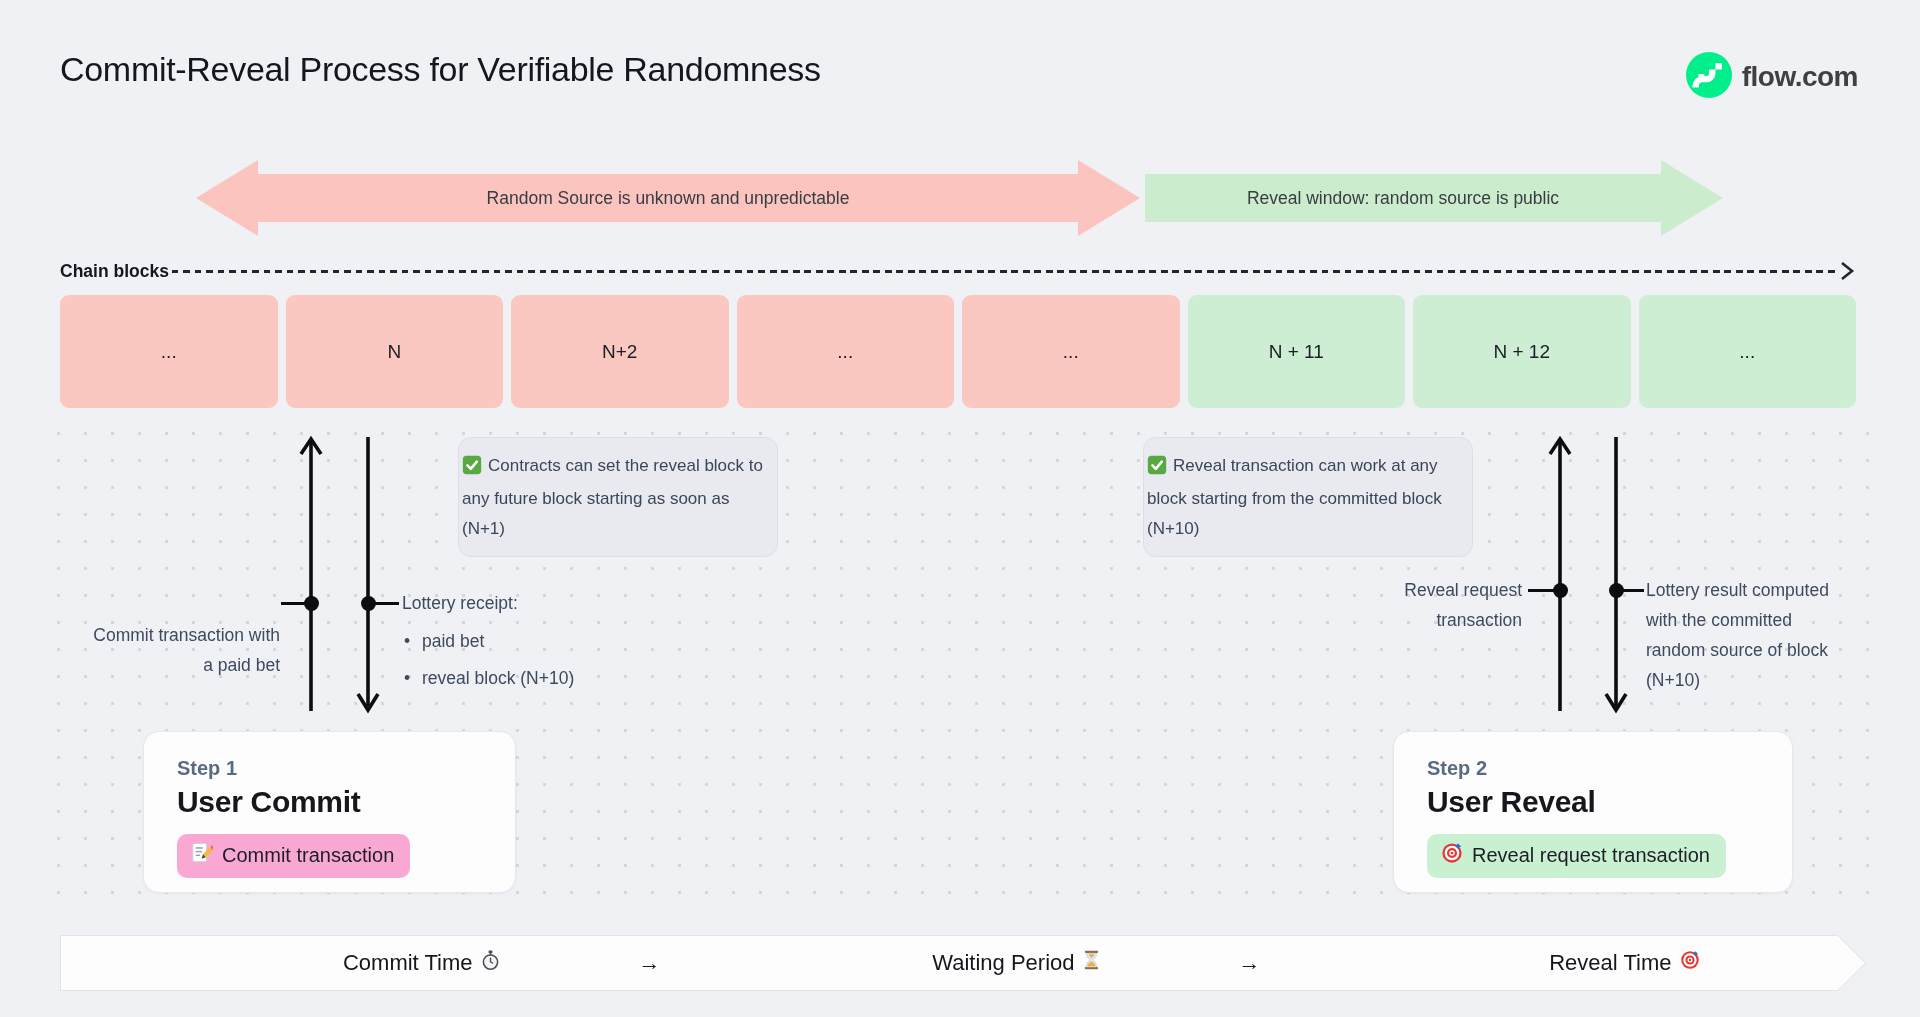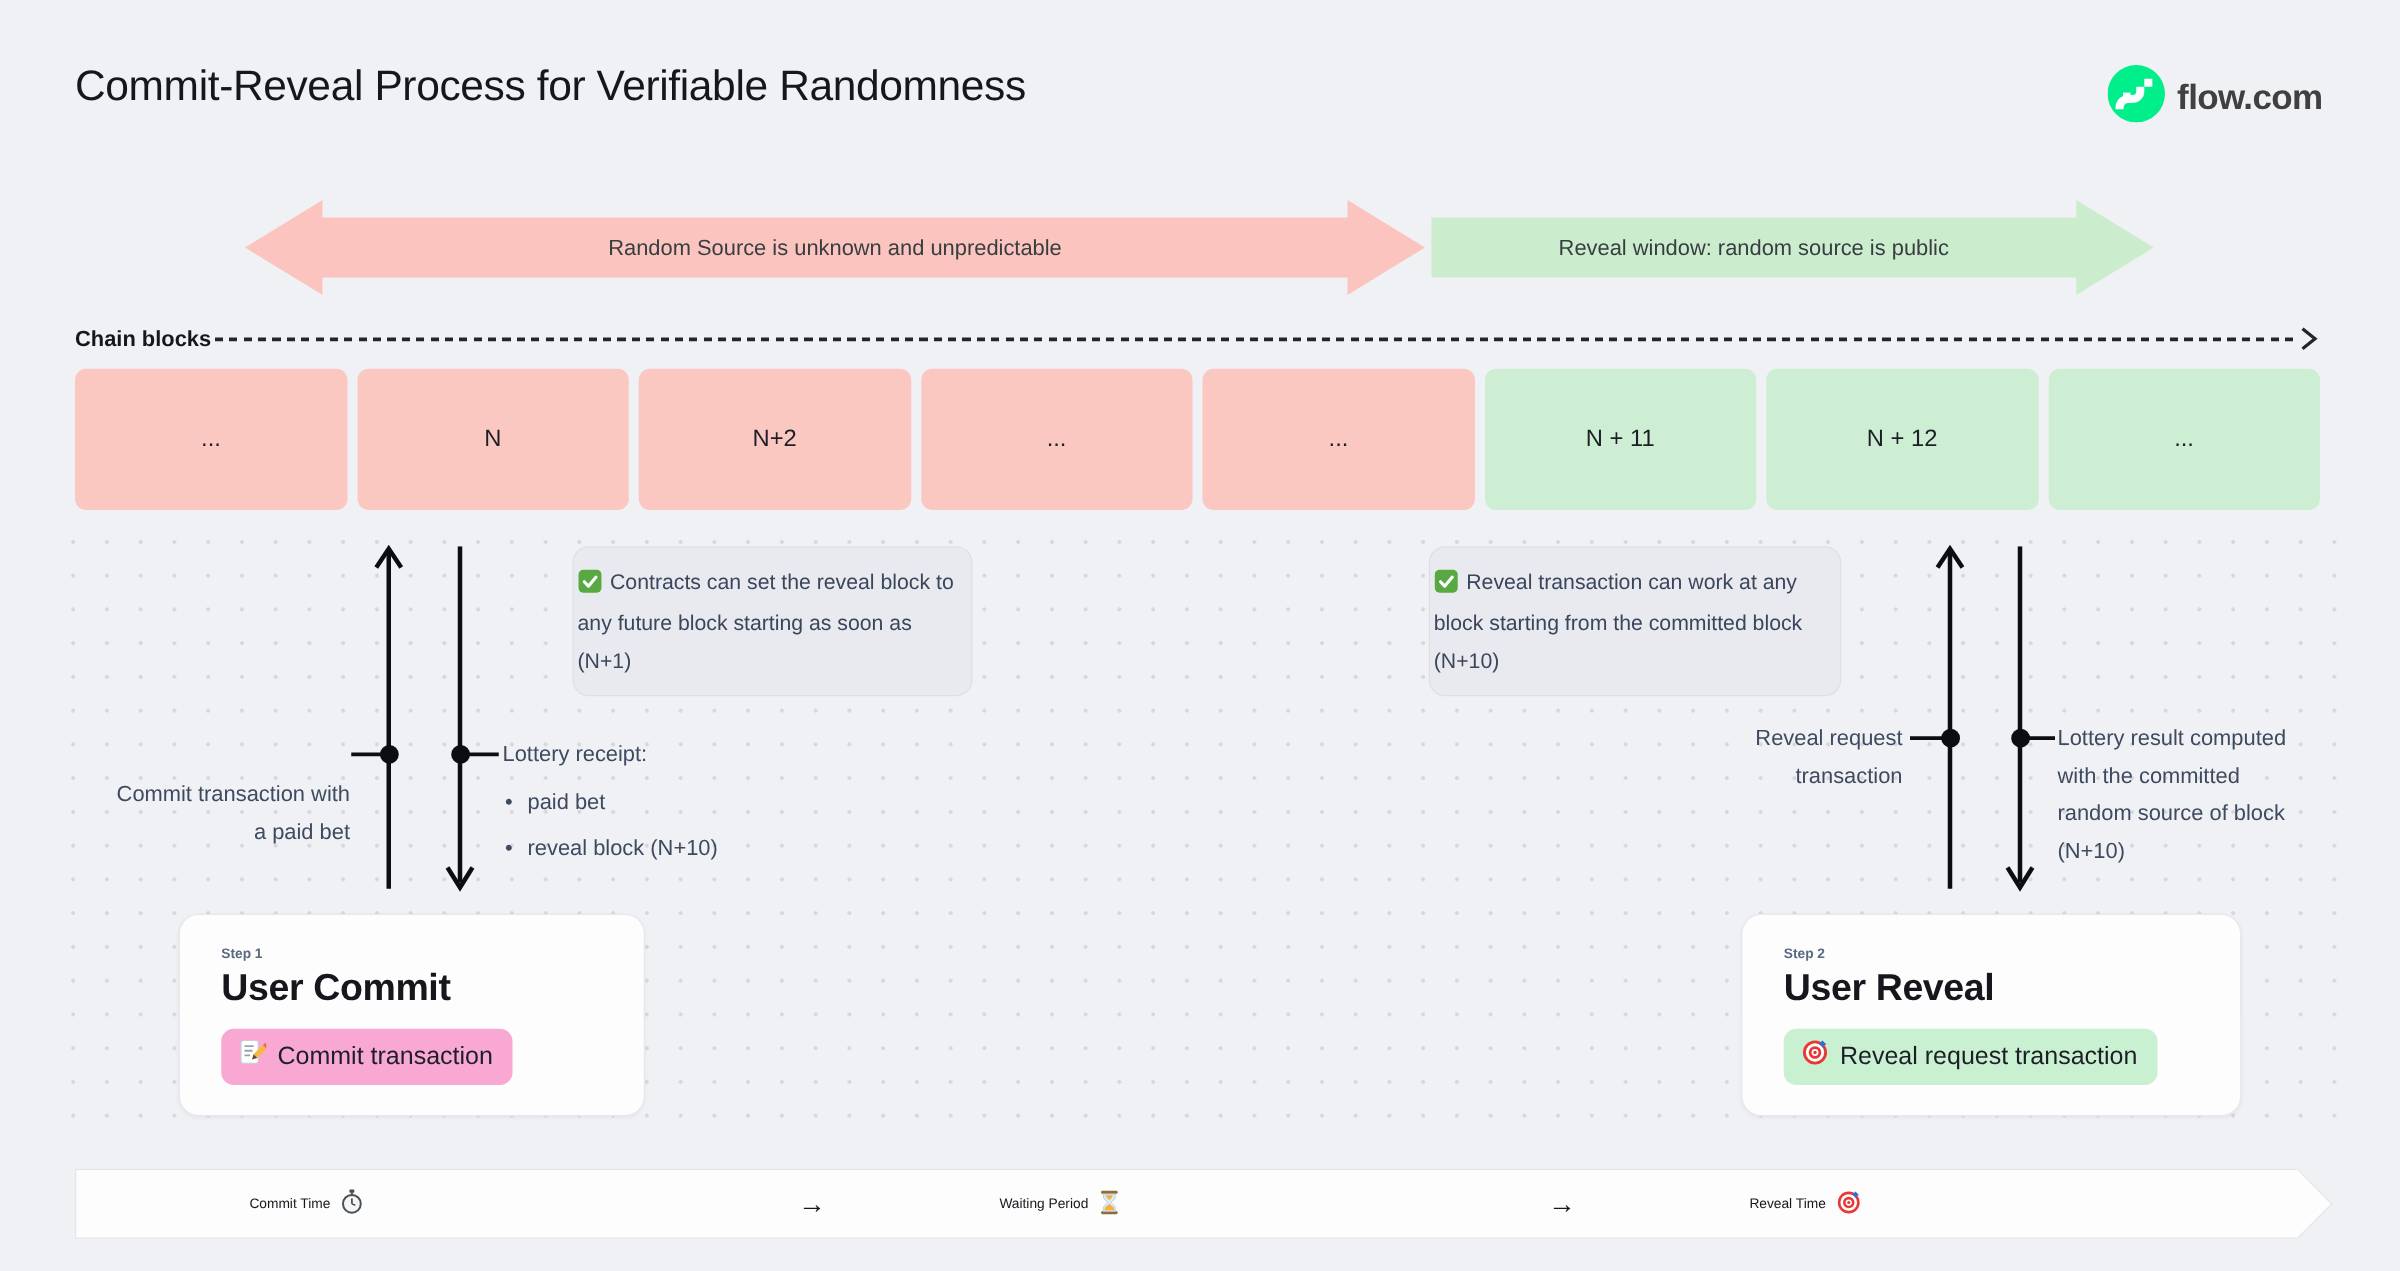--- a/index.html
+++ b/index.html
@@ -51,35 +51,35 @@
   .ann.right-al { text-align:right; }
   .ann-title { font-size:17.5px; color:#3E4A5F; }
   .ann ul { list-style:none; margin-top:8px; }
   .ann ul li { padding-left:20px; position:relative; margin-bottom:7px; }
   .ann ul li::before { content:"•"; position:absolute; left:2px; color:#3E4A5F; }
 
   .step-card { position:absolute; top:731px; background:#FDFDFE; border:1px solid #E7E8EC;
     border-radius:16px; box-shadow:0 1px 3px rgba(25,30,45,0.05); padding:25px 33px; }
   .step-card-1 { left:143px; width:373px; height:162px; }
   .step-card-2 { left:1393px; width:400px; height:162px; }
-  .step-label { font-size:11px; font-weight:700; color:#5A6A80; }
+  .step-label { font-size:20px; font-weight:700; color:#5A6A80; }
   .step-title { font-size:30px; font-weight:700; color:#15171C; margin-top:5px; letter-spacing:-0.3px; }
   .step-pill { display:inline-flex; align-items:center; gap:9px; margin-top:15px;
     border-radius:10px; padding:8px 16px 9px 14px; font-size:20px; color:#1c1f26; border:none; cursor:default; }
   .pill-pink { background:#f9a8d4; }
   .pill-green { background:#C9F0D1; }
 
   .timeline-bar { position:absolute; left:60px; top:935px; width:1778px; height:56px;
     background:#FDFDFE; border:1px solid #E3E4E9; border-right:none;
     display:flex; align-items:center; justify-content:center; }
   .timeline-tip { position:absolute; left:1818px; top:943px; width:40px; height:40px;
     background:#FDFDFE; border-top:1px solid #E3E4E9; border-right:1px solid #E3E4E9;
     transform:rotate(45deg); }
-  .tl-item { width:300px; display:flex; align-items:center; justify-content:flex-start; gap:8px;
-    font-size:11px; color:#15171C; }
+  .tl-item { width:300px; display:flex; align-items:center; justify-content:flex-end; gap:8px;
+    font-size:22px; color:#15171C; }
   .tl-sep { width:300px; text-align:center; font-size:22px; color:#15171C; }
 </style>
 </head>
 <body>
 
 <div class="canvas">
 
   <div class="dots-bg"></div>
 
   <h1 class="page-title">Commit-Reveal Process for Verifiable Randomness</h1>

